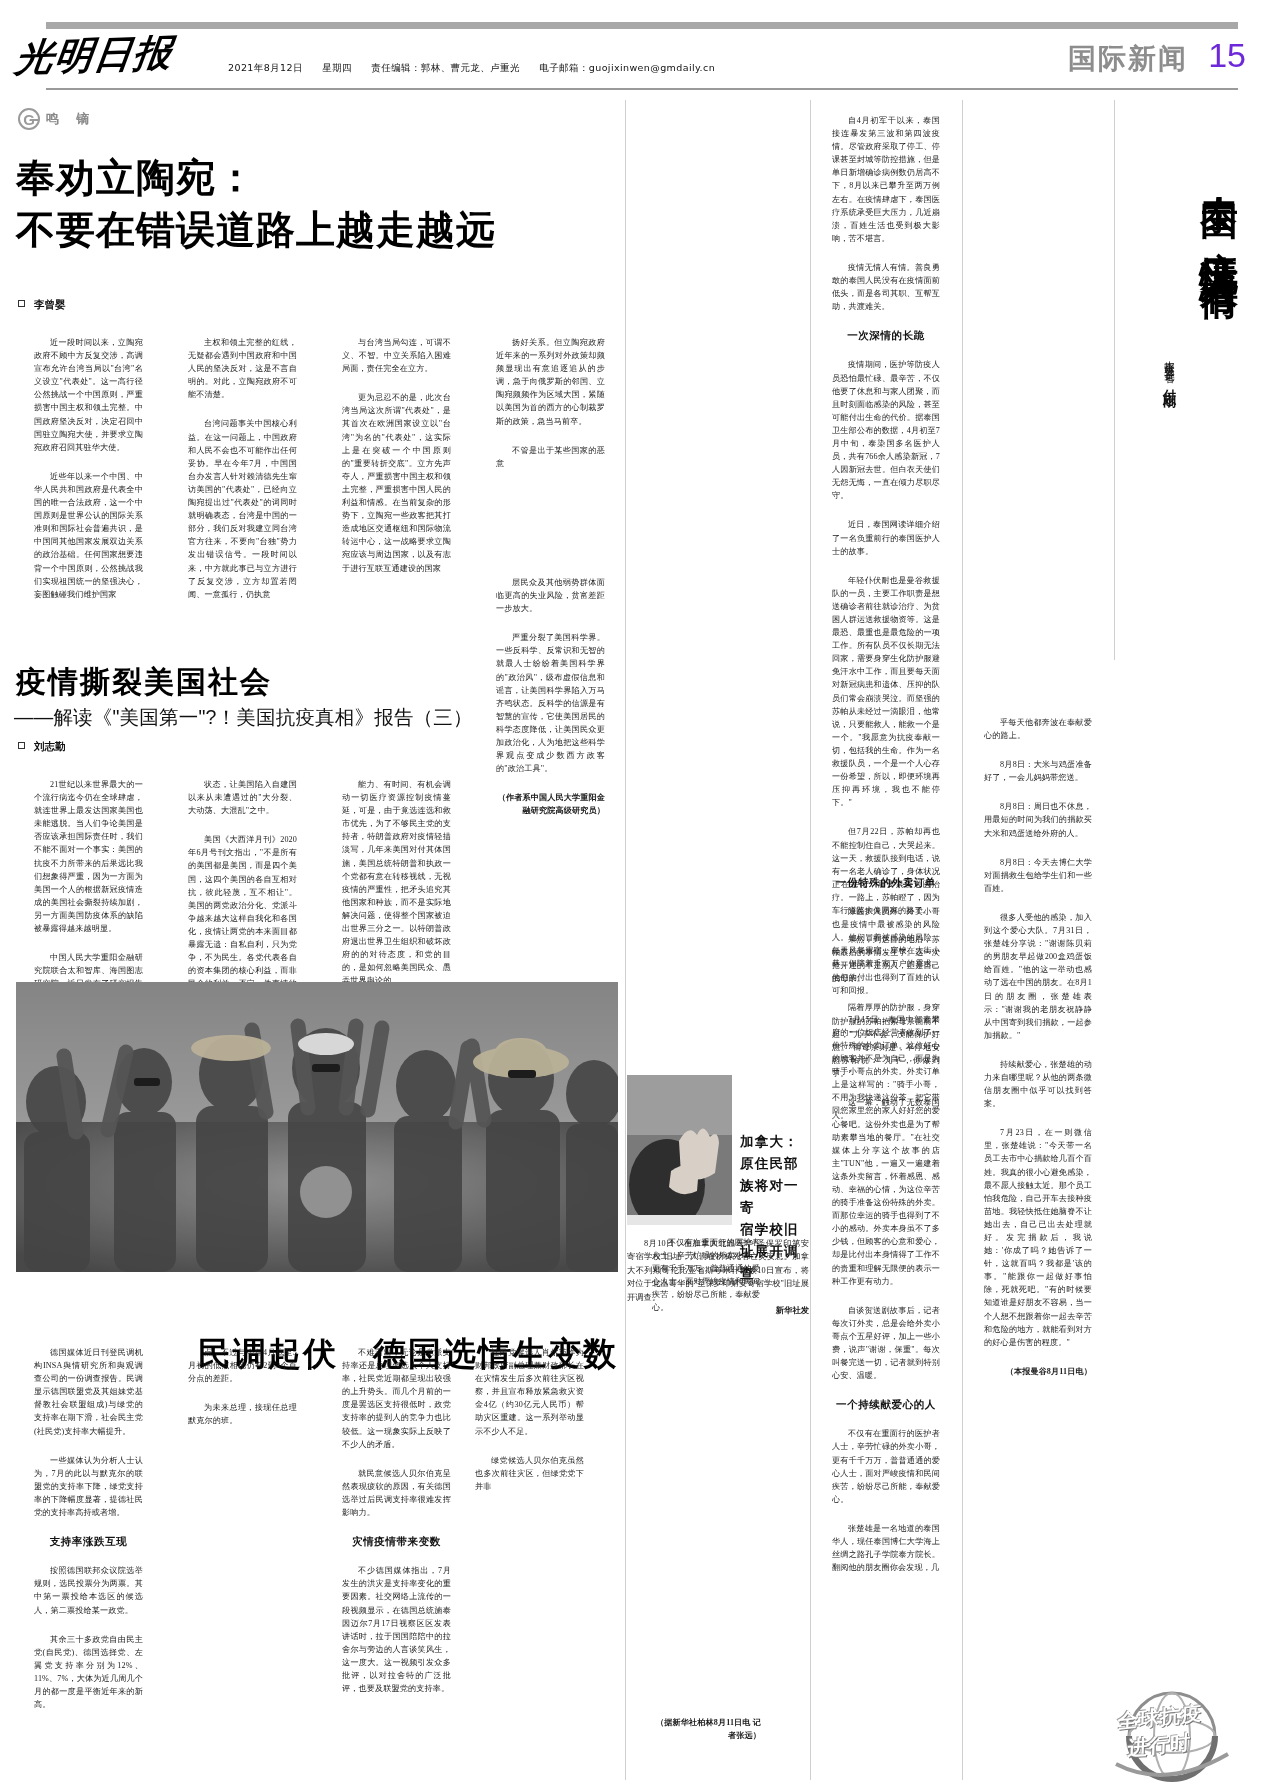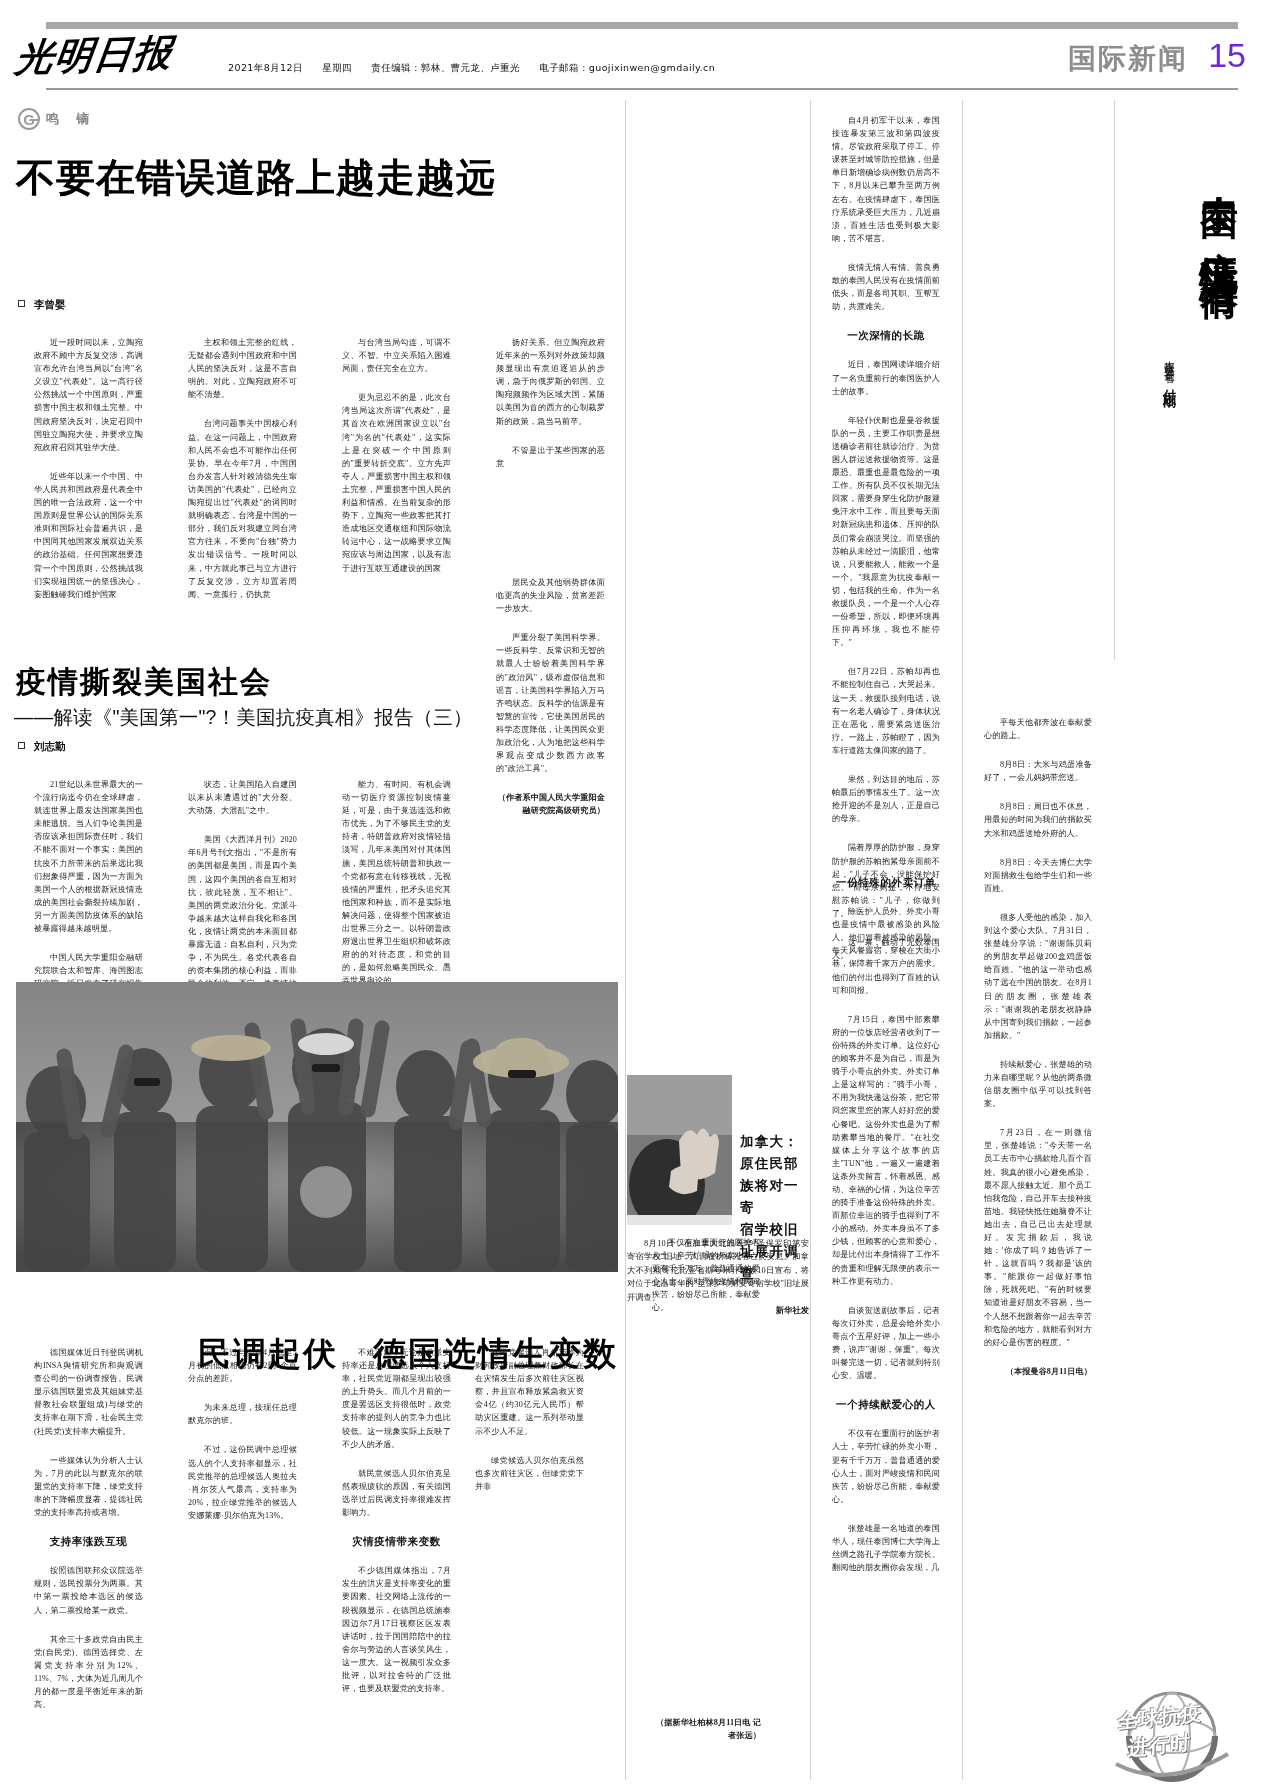--- a/index.html
+++ b/index.html
@@ -177,20 +177,21 @@
   <div class="section-name">国际新闻</div>
   <div class="page-no">15</div>
   <div class="rule-under-head"></div>
 
   <div class="kicker">
     <div class="gmark">G</div>
     <div class="klabel">鸣 镝</div>
   </div>
 
   <div class="h1-main">
+    <div>奉劝立陶宛：</div>
     <div>不要在错误道路上越走越远</div>
   </div>
 
   <div class="byline-sq" style="left:18px; top:298px;">
     <span class="sq"></span><span>李曾婴</span>
   </div>
 
   <div class="body-col" style="left:18px; top:320px; width:141px; height:300px;">
     <p>近一段时间以来，立陶宛政府不顾中方反复交涉，高调宣布允许台湾当局以"台湾"名义设立"代表处"。这一高行径公然挑战一个中国原则，严重损害中国主权和领土完整。中国政府坚决反对，决定召回中国驻立陶宛大使，并要求立陶宛政府召回其驻华大使。</p>
     <p>近些年以来一个中国、中华人民共和国政府是代表全中国的唯一合法政府，这一个中国原则是世界公认的国际关系准则和国际社会普遍共识，是中国同其他国家发展双边关系的政治基础。任何国家想要违背一个中国原则，公然挑战我们实现祖国统一的坚强决心，妄图触碰我们维护国家</p>
@@ -324,20 +325,21 @@
     </div>
   </div>
 
   <div class="v-head">泰国：疫情无情人有情</div>
   <div class="v-byline"><span>本报驻曼谷记者</span>　<span class="nm">付志刚</span></div>
 
   <div class="body-col" style="left:816px; top:98px; width:140px; height:580px;">
     <p>自4月初军干以来，泰国接连暴发第三波和第四波疫情。尽管政府采取了停工、停课甚至封城等防控措施，但是单日新增确诊病例数仍居高不下，8月以来已攀升至两万例左右。在疫情肆虐下，泰国医疗系统承受巨大压力，几近崩溃，百姓生活也受到极大影响，苦不堪言。</p>
     <p>疫情无情人有情。善良勇敢的泰国人民没有在疫情面前低头，而是各司其职、互帮互助，共渡难关。</p>
     <p class="subhead">一次深情的长跪</p>
+    <p>疫情期间，医护等防疫人员恐怕最忙碌、最辛苦，不仅他要了休息和与家人团聚，而且时刻面临感染的风险，甚至可能付出生命的代价。据泰国卫生部公布的数据，4月初至7月中旬，泰染国多名医护人员，共有766余人感染新冠，7人因新冠去世。但白衣天使们无怨无悔，一直在倾力尽职尽守。</p>
     <p>近日，泰国网读详细介绍了一名负重前行的泰国医护人士的故事。</p>
     <p>年轻仆伏耐也是曼谷救援队的一员，主要工作职责是想送确诊者前往就诊治疗、为贫困人群运送救援物资等。这是最恐、最重也是最危险的一项工作。所有队员不仅长期无法回家，需要身穿生化防护服避免汗水中工作，而且要每天面对新冠病患和遗体、压抑的队员们常会崩溃哭泣。而坚强的苏帕从未经过一滴眼泪，他常说，只要能救人，能救一个是一个。"我愿意为抗疫奉献一切，包括我的生命。作为一名救援队员，一个是一个人心存一份希望，所以，即便环境再压抑再环境，我也不能停下。"</p>
     <p>但7月22日，苏帕却再也不能控制住自己，大哭起来。这一天，救援队接到电话，说有一名老人确诊了，身体状况正在恶化，需要紧急送医治疗。一路上，苏帕瞪了，因为车行道路太像回家的路了。</p>
     <p>果然，到达目的地后，苏帕最后的事情发生了。这一次抢开迎的不是别人，正是自己的母亲。</p>
     <p>隔着厚厚的防护服，身穿防护服的苏帕抱紧母亲面前不起，"儿子不会，没能保护好您。"而母亲则是，不停地安慰苏帕说："儿子，你做到了。"</p>
     <p>这一幕，触动了无数泰国人。</p>
   </div>
 
   <div class="body-col" style="left:636px; top:1220px; width:140px; height:560px;">
     <p>不仅有在重面行的医护者人士，辛劳忙碌的外卖小哥，更有千千万万，普普通通的爱心人士，面对严峻疫情和民间疾苦，纷纷尽己所能，奉献爱心。</p>
@@ -369,21 +371,20 @@
   <div class="body-col" style="left:18px; top:1330px; width:141px; height:450px;">
     <p>德国媒体近日刊登民调机构INSA舆情研究所和舆观调查公司的一份调查报告。民调显示德国联盟党及其姐妹党基督教社会联盟组成)与绿党的支持率在期下滑，社会民主党(社民党)支持率大幅提升。</p>
     <p>一些媒体认为分析人士认为，7月的此以与默克尔的联盟党的支持率下降，绿党支持率的下降幅度显著，提德社民党的支持率高持或者增。</p>
     <p class="subhead">支持率涨跌互现</p>
     <p>按照德国联邦众议院选举规则，选民投票分为两票。其中第一票投给本选区的候选人，第二票投给某一政党。</p>
     <p>其余三十多政党自由民主党(自民党)、德国选择党、左翼党支持率分别为12%、11%、7%，大体为近几周几个月的都一度是平衡近年来的新高。</p>
   </div>
   <div class="body-col" style="left:172px; top:1330px; width:141px; height:450px;">
     <p>点，不过与今年4月底至5月初的低点相比仍有2到3个百分点的差距。</p>
     <p>为未来总理，接现任总理默克尔的班。</p>
-    <p>不过，这份民调中总理候选人的个人支持率都显示，社民党推举的总理候选人奥拉夫·肖尔茨人气最高，支持率为20%，拉企绿党推举的候选人安娜莱娜·贝尔伯克为13%。</p>
   </div>
   <div class="body-col" style="left:326px; top:1330px; width:141px; height:450px;">
     <p>不难看出，无论是党派支持率还是总理候选人个人支持率，社民党近期都呈现出较强的上升势头。而几个月前的一度是罢选区支持很低时，政党支持率的提到人的竞争力也比较低。这一现象实际上反映了不少人的矛盾。</p>
     <p>就民意候选人贝尔伯克呈然表现疲软的原因，有关德国选举过后民调支持率很难发挥影响力。</p>
     <p class="subhead">灾情疫情带来变数</p>
     <p>不少德国媒体指出，7月发生的洪灾是支持率变化的重要因素。社交网络上流传的一段视频显示，在德国总统施泰因迈尔7月17日视察区区发表讲话时，拉于国国陪陪中的拉舍尔与旁边的人言谈笑风生，这一度大。这一视频引发众多批评，以对拉舍特的广泛批评，也要及联盟党的支持率。</p>
   </div>
   <div class="body-col" style="left:459px; top:1330px; width:141px; height:450px;">
     <p>社民党候选人肖尔茨作为财邦政府副总理兼财政部长在在灾情发生后多次前往灾区视察，并且宣布释放紧急救灾资金4亿（约30亿元人民币）帮助灾区重建。这一系列举动显示不少人不足。</p>
     <p>绿党候选人贝尔伯克虽然也多次前往灾区，但绿党党下并非</p>

